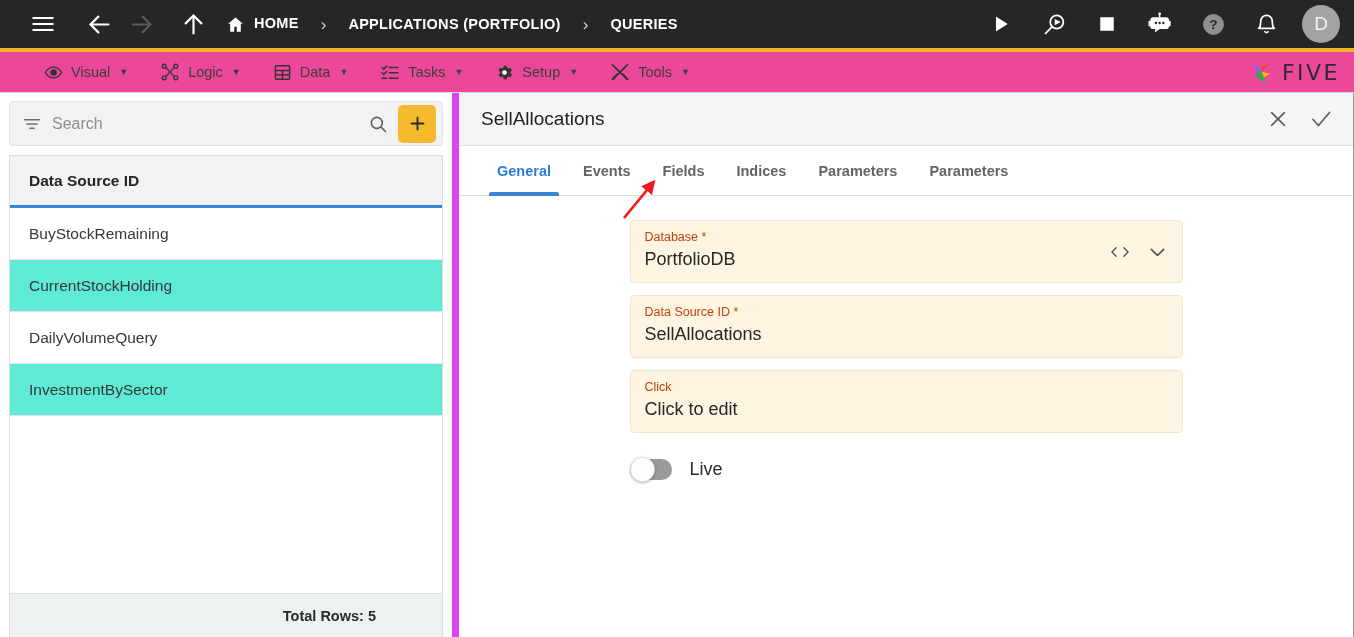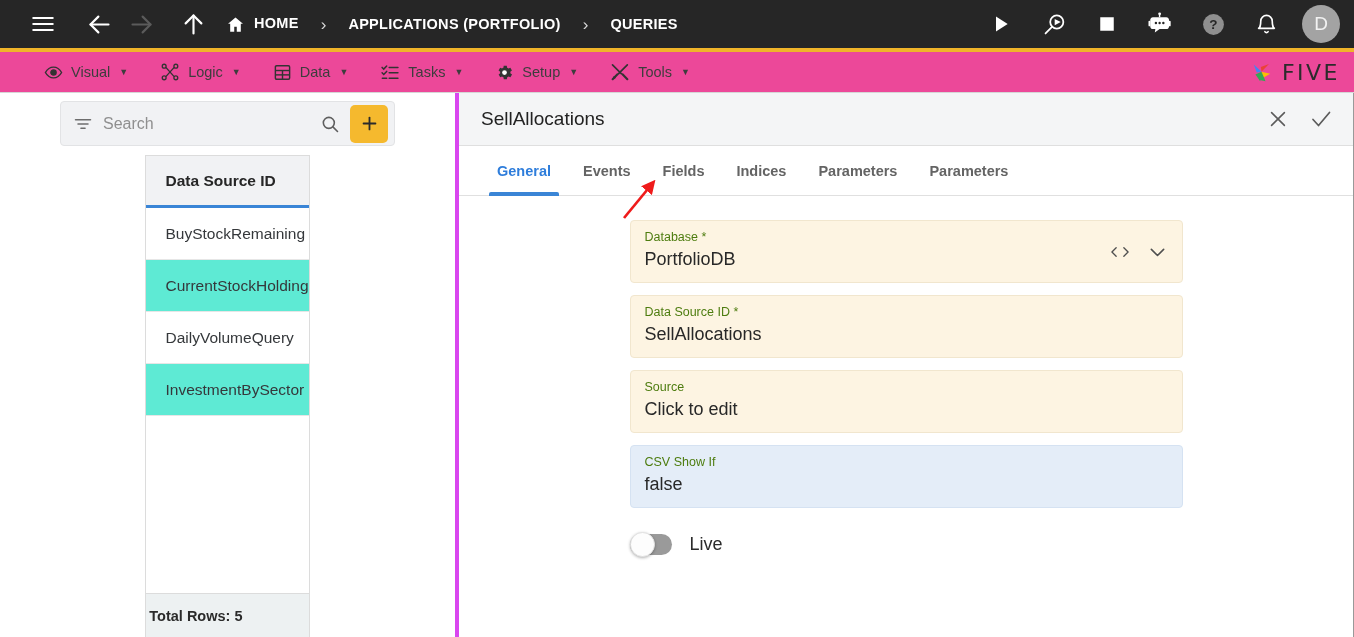--- a/index.html
+++ b/index.html
@@ -105,23 +105,22 @@
     min-height: 0;
     border-right: 1px solid #999;
   }
 
   
   .left {
     width: 459px;
     flex: 0 0 459px;
     background: #ffffff;
     display: flex; flex-direction: column;
-    border-right: 4px solid #d946ef;
+    border-right: 7px solid #d946ef;
     min-height: 0;
-    align-items: center;
   }
   .search-wrap { padding: 8px 9px 4px 9px; }
   .searchbox {
     height: 45px;
     background: #f1f2f4;
     border: 1px solid #e2e3e5;
     border-radius: 4px;
     display: flex; align-items: center;
     padding: 0 6px 0 12px;
     position: relative;
@@ -236,21 +235,21 @@
   .field {
     width: 553px;
     border-radius: 4px;
     padding: 9px 14px 11px 14px;
     margin-bottom: 12px;
     position: relative;
     cursor: text;
   }
   .field.cream { background: #fdf4e2; border: 1px solid #f1e6ce; }
   .field.blue  { background: #e4edf8; border: 1px solid #d5e2f2; }
-  .field-label { font-size: 12.5px; color: #4d7c0f; margin-bottom: 3px; }
+  .field-label { font-size: 12.5px; color: #c2410c; margin-bottom: 3px; }
   .field-value { font-size: 18px; color: #282828; line-height: 24px; }
   .field-actions {
     position: absolute; right: 14px; top: 50%; transform: translateY(-50%);
     display: flex; align-items: center; gap: 17px;
     color: #4f4f4f;
   }
   .field-actions span { cursor: pointer; display: flex; }
 
   .toggle-row {
     width: 553px;
@@ -581,28 +580,24 @@
             </span>
           </div>
         </div>
 
         <div class="field cream">
           <div class="field-label">Data Source ID *</div>
           <div class="field-value">SellAllocations</div>
         </div>
 
         <div class="field cream">
-          <div class="field-label">Source</div>
+          <div class="field-label">Click</div>
           <div class="field-value">Click to edit</div>
         </div>
 
-        <div class="field blue">
-          <div class="field-label">CSV Show If</div>
-          <div class="field-value">false</div>
-        </div>
 
         <div class="toggle-row">
           <div class="toggle">
             <div class="knob"></div>
           </div>
           <div class="toggle-label">Live</div>
         </div>
 
       </div>
     </div>

